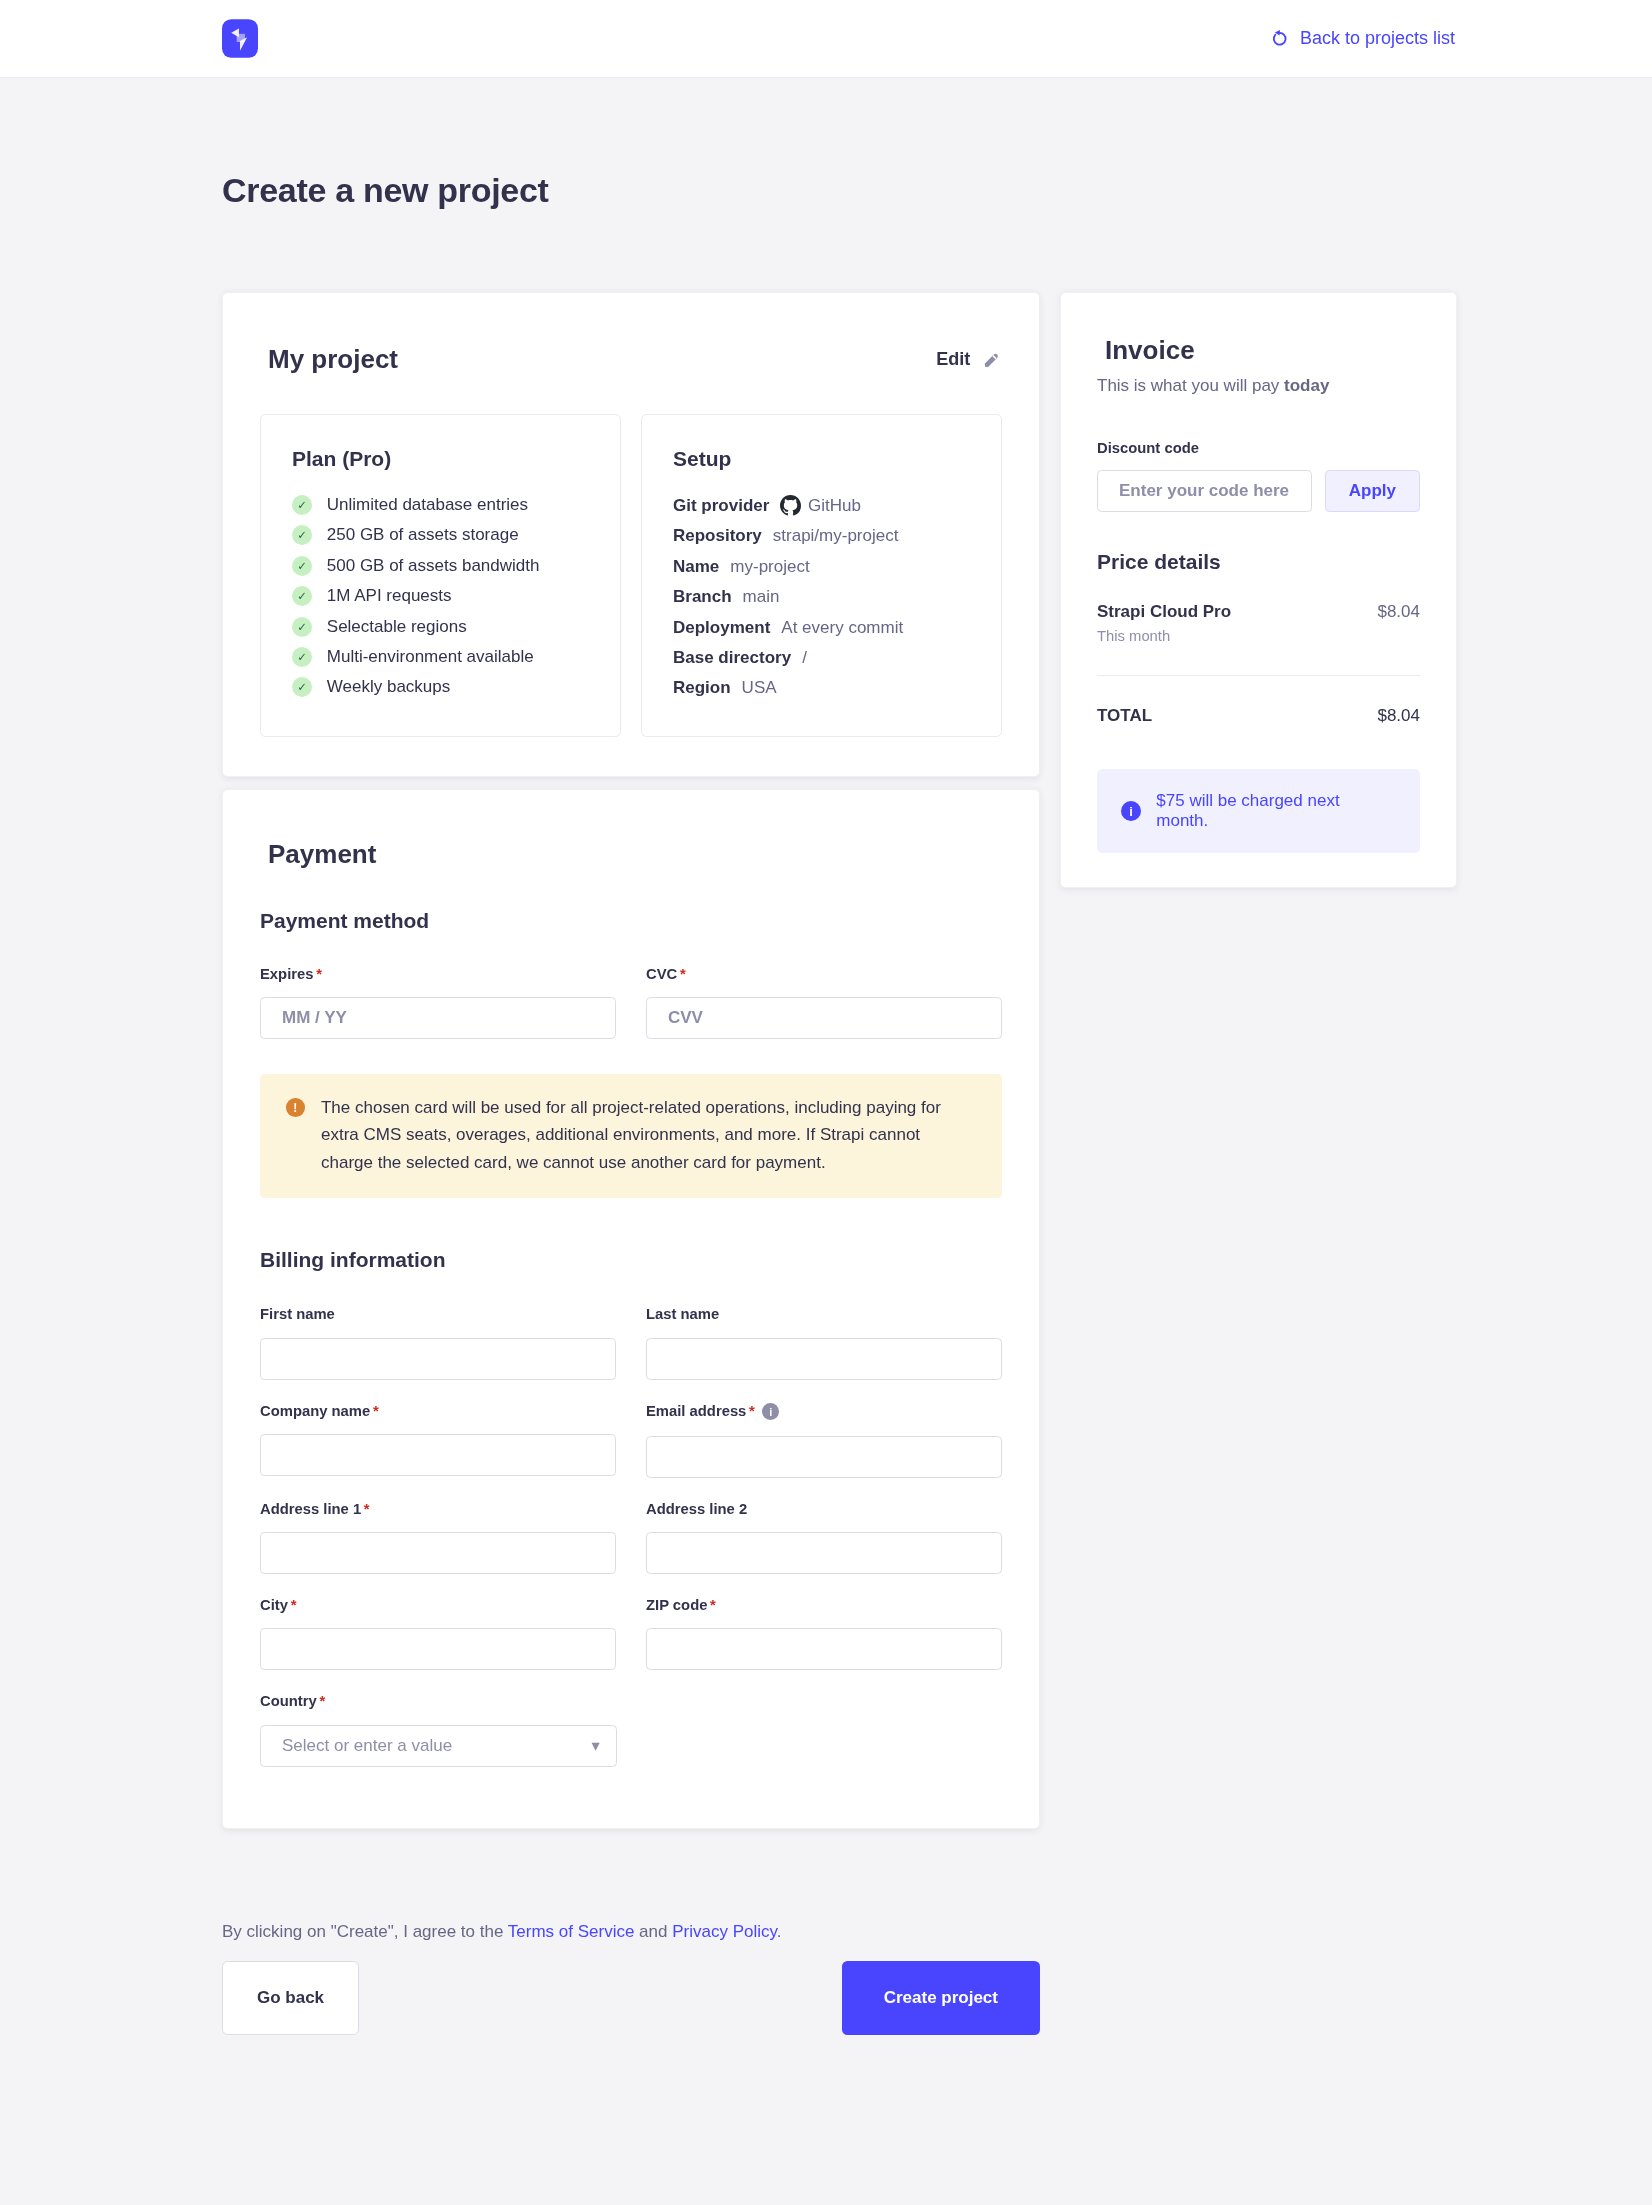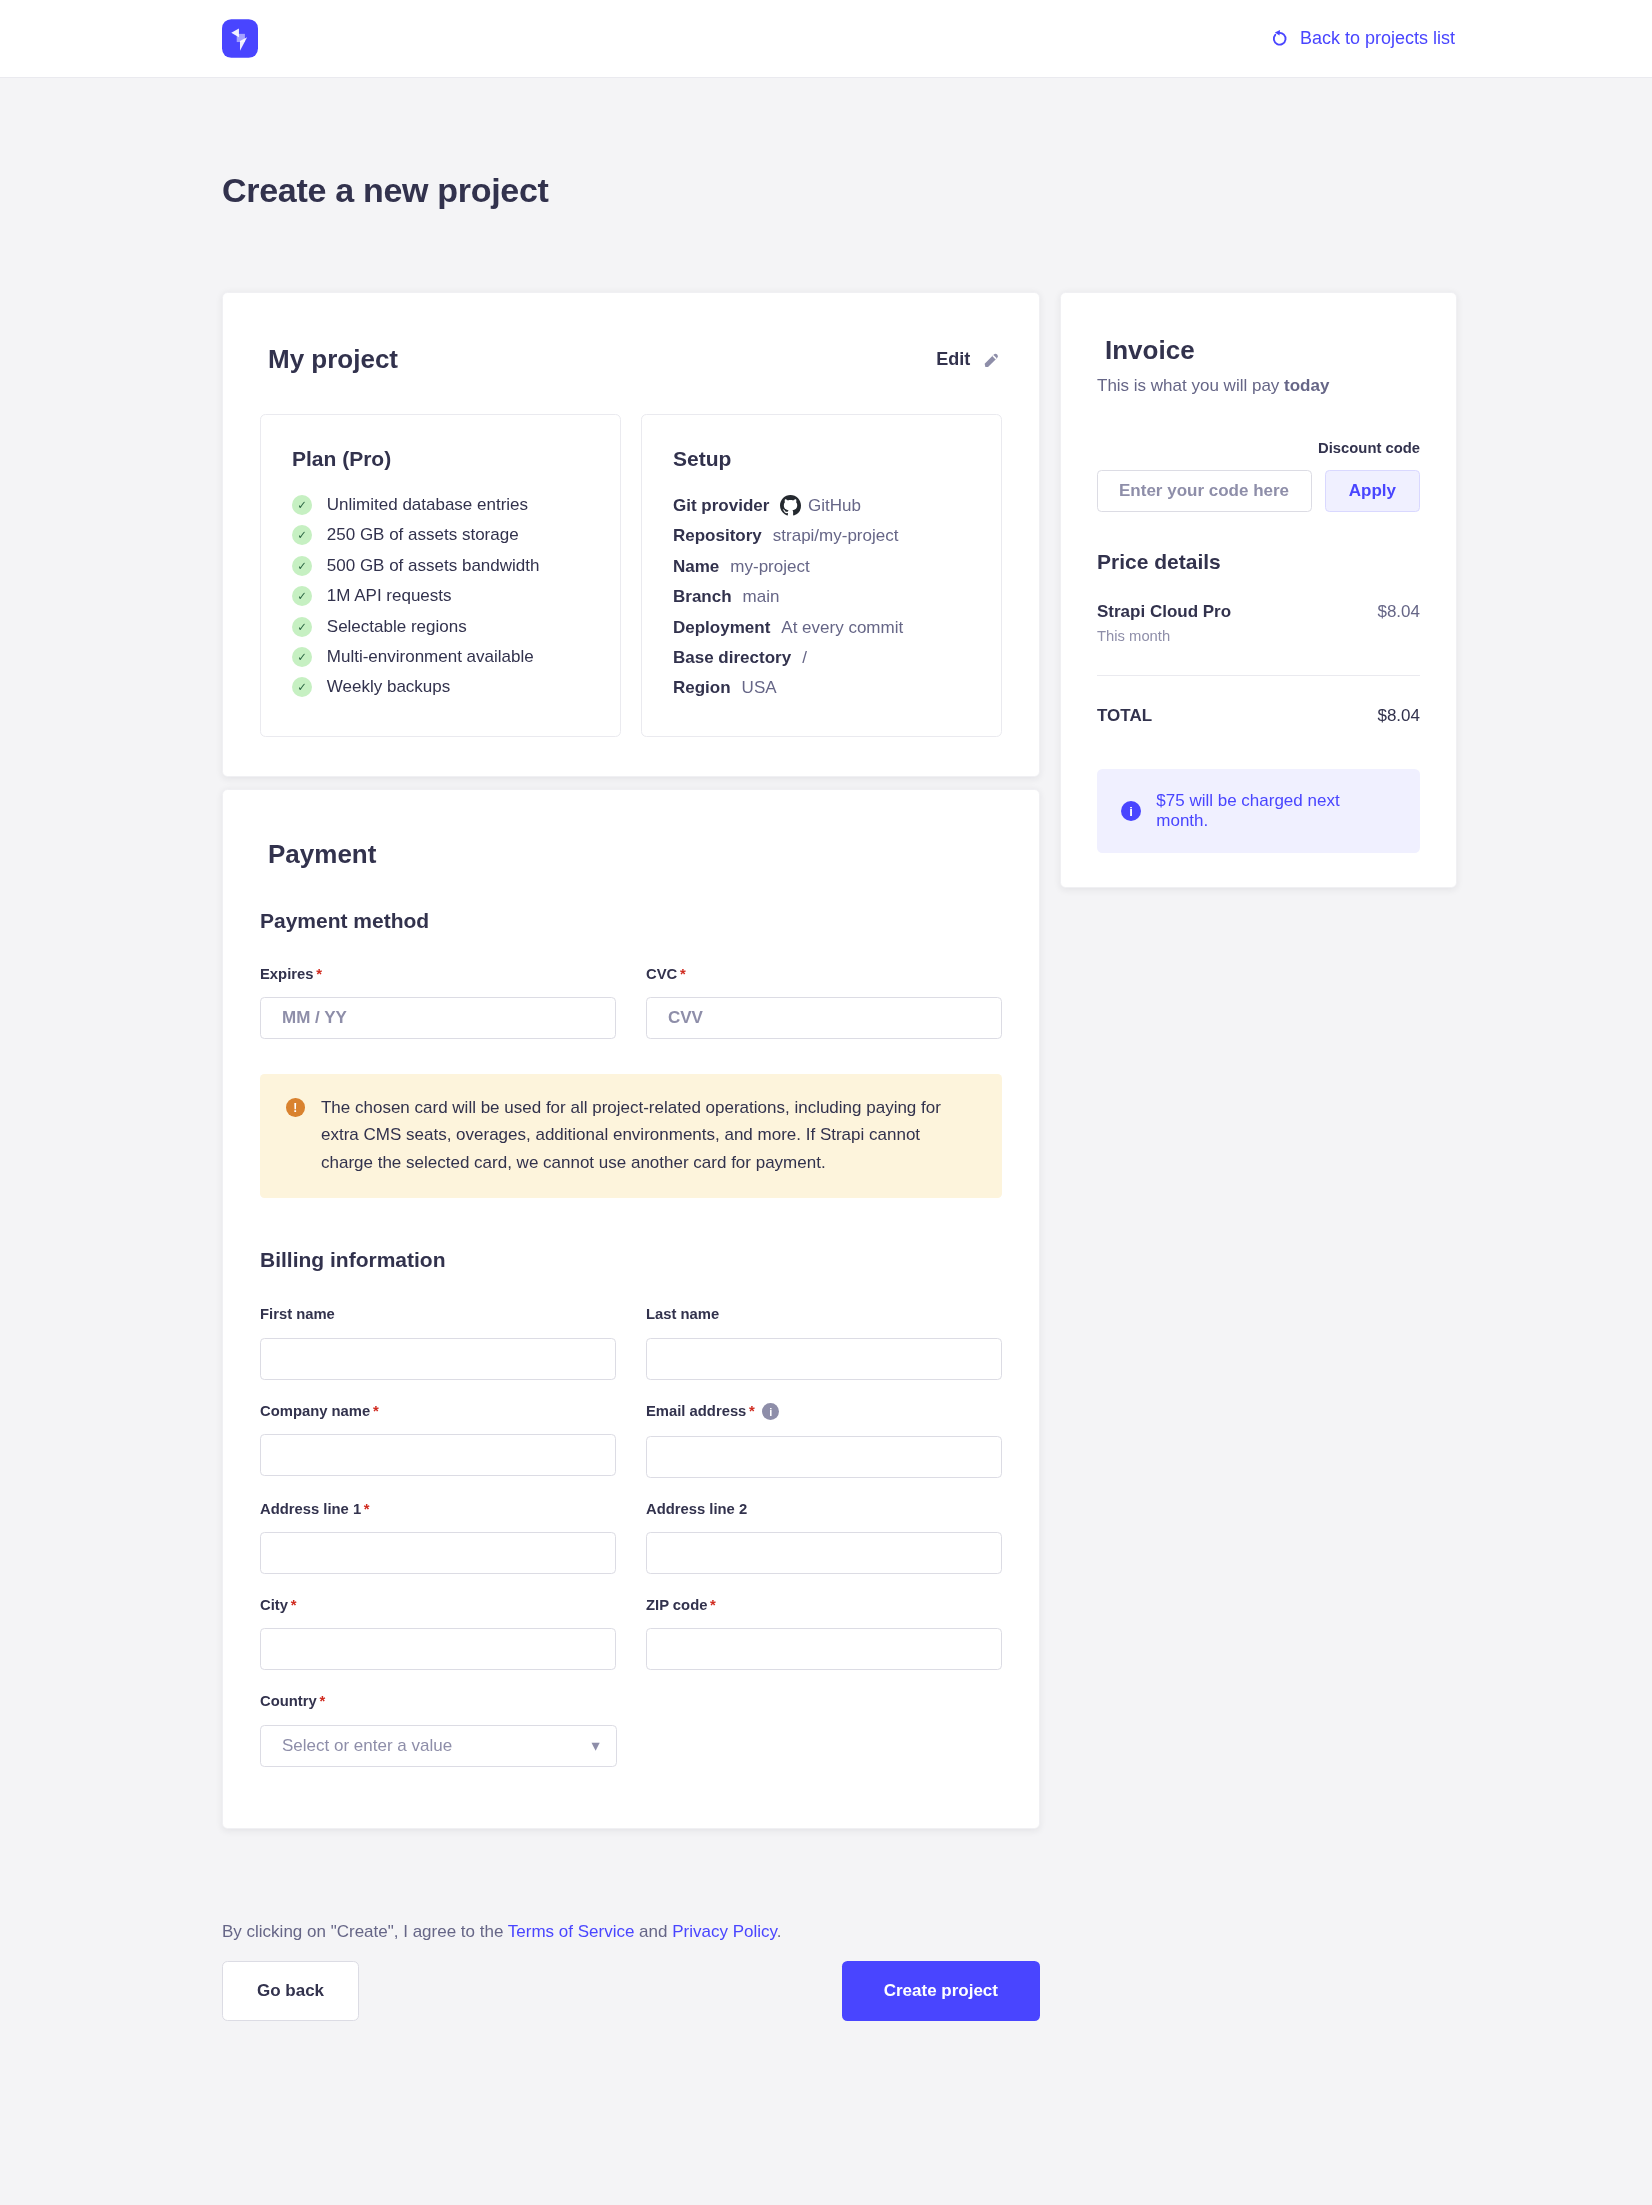--- a/index.html
+++ b/index.html
@@ -105,30 +105,30 @@
     display:flex; align-items:center; justify-content:space-between;
     padding:0 16.4px 0 21px; cursor:pointer;
   }
   .select .ph { color:#8E8EA9; font-size:17px; }
   .chev { color:#8E8EA9; font-size:16.4px; font-family:"DejaVu Sans", sans-serif; }
   
   .terms { margin:93px 0 0; font-size:17px; color:#666687; }
   .terms a { color:#4945FF; text-decoration:none; cursor:pointer; }
   .actions { margin-top:19.7px; display:flex; justify-content:space-between; align-items:center; }
   .btn {
-    height:60px; border-radius:5.5px; font-family:inherit;
+    height:74px; border-radius:5.5px; font-family:inherit;
     font-size:17px; font-weight:700; cursor:pointer;
   }
   .btn-secondary { background:#fff; border:1.6px solid #DCDCE4; color:#32324D; padding:0 34px; }
   .btn-primary { background:#4945FF; border:none; color:#fff; padding:0 42px; }
   
   .invoice-card { padding:34px 36px; }
   .inv-sub { margin:9.8px 0 0; font-size:17px; color:#666687; }
   .inv-sub b { font-weight:700; }
-  .discount-label { display:block; margin-top:44px; font-size:14.8px; font-weight:700;text-align:right; }
+  .discount-label { display:block; margin-top:44px; font-size:14.8px; font-weight:700; }
   .discount-row { display:flex; gap:13px; margin-top:14px; }
   .discount-row input { flex:1; min-width:0; }
   .apply-btn {
     flex:none; height:42px; padding:0 23px;
     background:#F0F0FF; border:1.6px solid #D9D8FF; border-radius:4.4px;
     font-family:inherit; font-size:17px; font-weight:700; color:#4945FF; cursor:pointer;
   }
   .price-title { margin-top:38px; }
   .price-row { display:flex; justify-content:space-between; margin-top:28px; }
   .pname { font-size:17px; font-weight:700; }

